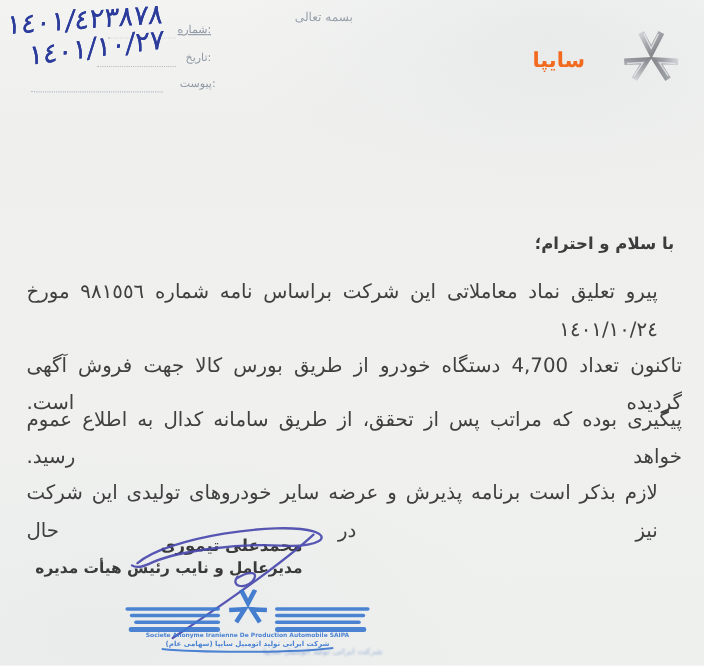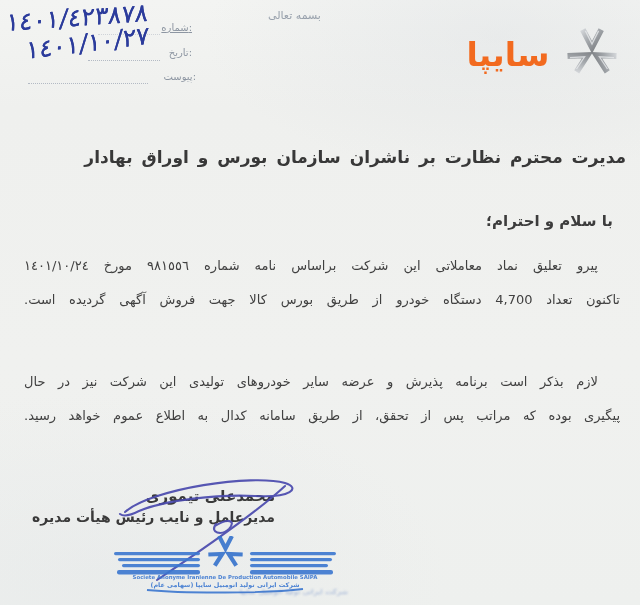--- a/index.html
+++ b/index.html
@@ -12,21 +12,21 @@
       linear-gradient(180deg, #f3f4f2 0%, #efF0ee 18%, #f0f1ef 60%, #eef0ee 100%);
     font-family:"DejaVu Sans", sans-serif;
     color:#3f3f3f;
   }
   .abs{position:absolute;}
   
   .besmellah{top:9px; left:268px; width:120px; 
     font-size:11px; color:#98a1ac; letter-spacing:.5px;}
   .logo-emblem{top:21px; left:557px; width:70px; height:63px;}
   .logo-wordmark{top:37px; left:458px; width:100px; text-align:center;
-    font-size:33px; font-weight:bold; color:#f26a1f; line-height:36px;}
+    font-size:19px; font-weight:bold; color:#f26a1f; line-height:36px;}
   
   .meta-label{font-size:10px; color:#8d96a2; letter-spacing:1px;}
   .lbl-no{top:22px; right:448px;text-decoration:underline;}
   .lbl-date{top:47px; right:448px;}
   .lbl-att{top:71px; right:444px;}
   .dotline{border-bottom:1px dotted #b3bac4; height:1px;}
   .dots-no{top:33px; left:98px; width:62px; opacity:.55;}
   .dots-date{top:59px; left:88px; width:72px;}
   .dots-att{top:82px; left:28px; width:120px;}
   .handwriting{
@@ -35,21 +35,21 @@
   .hw-no{top:8px; left:6px; transform:rotate(-4deg) skewX(-8deg);}
   .hw-date{top:36px; left:26px; transform:rotate(-7deg) skewX(-8deg);}
   
   .addressee{top:147px; right:14px; font-size:17px; font-weight:bold;
     direction:rtl; color:#383838; word-spacing:3px; white-space:nowrap;}
   .salutation{top:212px; right:27px; font-size:15px; font-weight:bold;
     direction:rtl; color:#3c3c3c;}
   .para{left:24px; right:20px; direction:rtl;}
   .para1{top:249px;}
   .para2{top:365px;}
-  .line{font-size:13px; line-height:33.5px; color:#404040;
+  .line{font-size:18px; line-height:33.5px; color:#404040;
     text-align:justify; text-align-last:justify; word-spacing:1px;}
   .indent{padding-right:22px;}
   
   .sig-block{top:487px; left:70px; width:205px; text-align:right; direction:rtl;}
   .sig-name{font-size:15px; font-weight:bold; color:#3a3a3a; white-space:nowrap;}
   .sig-title{font-size:14px; font-weight:bold; color:#3a3a3a; white-space:nowrap; margin-top:4px;}
   .sig-scribble{top:468px; left:95px; width:220px; height:126px; pointer-events:none;}
   
   .stamp-svg{top:536px; left:111px; width:228px; height:58px; opacity:.9;}
   .stamp-residue{top:587px; left:238px; width:110px; height:14px;
@@ -86,32 +86,31 @@
 
   <div class="abs meta-label lbl-no">شماره:</div>
   <div class="abs meta-label lbl-date">تاریخ:</div>
   <div class="abs meta-label lbl-att">پیوست:</div>
   <div class="abs dotline dots-no"></div>
   <div class="abs dotline dots-date"></div>
   <div class="abs dotline dots-att"></div>
   <div class="abs handwriting hw-no">١٤٠١/٤٢٣٨٧٨</div>
   <div class="abs handwriting hw-date">١٤٠١/١٠/٢٧</div>
 
-  <div class="abs addressee">مدیرت محترم نظارت بر ناشران سازمان بورس و اوراق بهادار</div>
 
   <div class="abs salutation">با سلام و احترام؛</div>
 
   <div class="abs para para1">
     <div class="line indent">پیرو تعلیق نماد معاملاتی این شرکت براساس نامه شماره ٩٨١٥٥٦ مورخ ١٤٠١/١٠/٢٤</div>
     <div class="line">تاکنون تعداد 4,700 دستگاه خودرو از طریق بورس کالا جهت فروش آگهی گردیده است.</div>
   </div>
 
   <div class="abs para para2">
+    <div class="line">پیگیری بوده که مراتب پس از تحقق، از طریق سامانه کدال به اطلاع عموم خواهد رسید.</div>
     <div class="line indent">لازم بذکر است برنامه پذیرش و عرضه سایر خودروهای تولیدی این شرکت نیز در حال</div>
-    <div class="line">پیگیری بوده که مراتب پس از تحقق، از طریق سامانه کدال به اطلاع عموم خواهد رسید.</div>
   </div>
 
   <div class="abs sig-block">
     <div class="sig-name">محمدعلی تیموری</div>
     <div class="sig-title">مدیرعامل و نایب رئیس هیأت مدیره</div>
   </div>
 
   <svg class="abs sig-scribble" viewBox="0 0 220 126" aria-hidden="true">
     <g fill="none" stroke="#4a4aae" stroke-width="2.1" stroke-linecap="round" opacity=".92">
       <path d="M30,44 C 58,20 158,6 190,15 C 206,20 196,30 160,28 C 124,26 70,32 44,43 C 36,47 29,49 25,46"></path>

